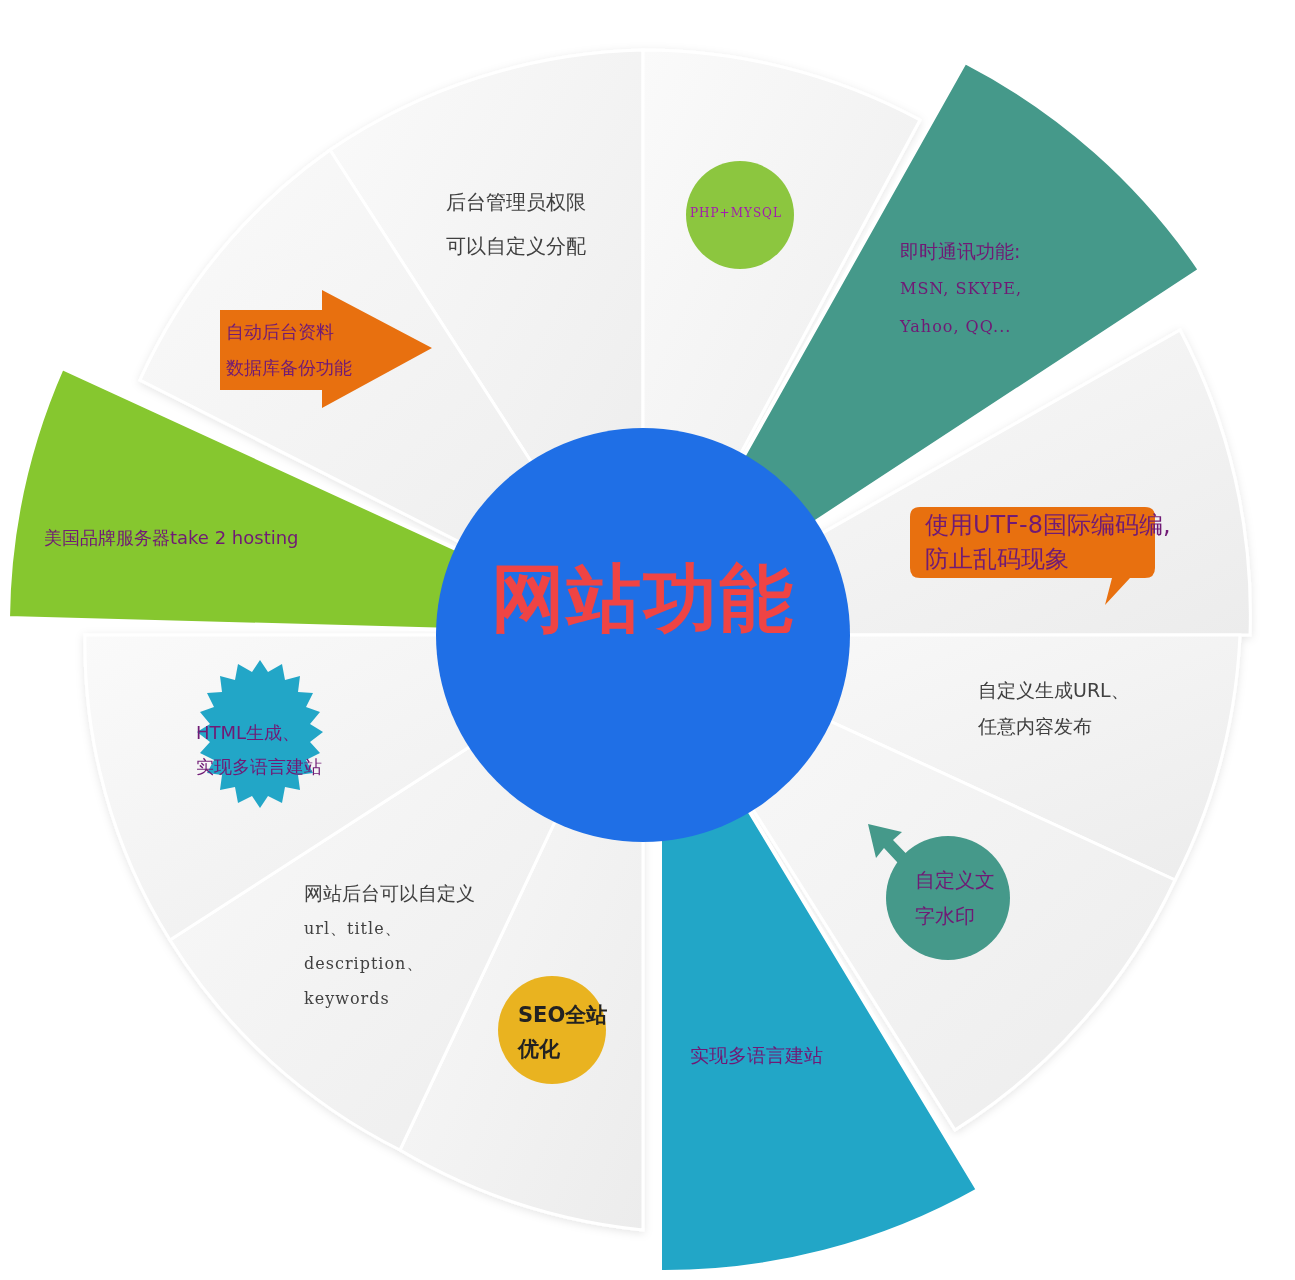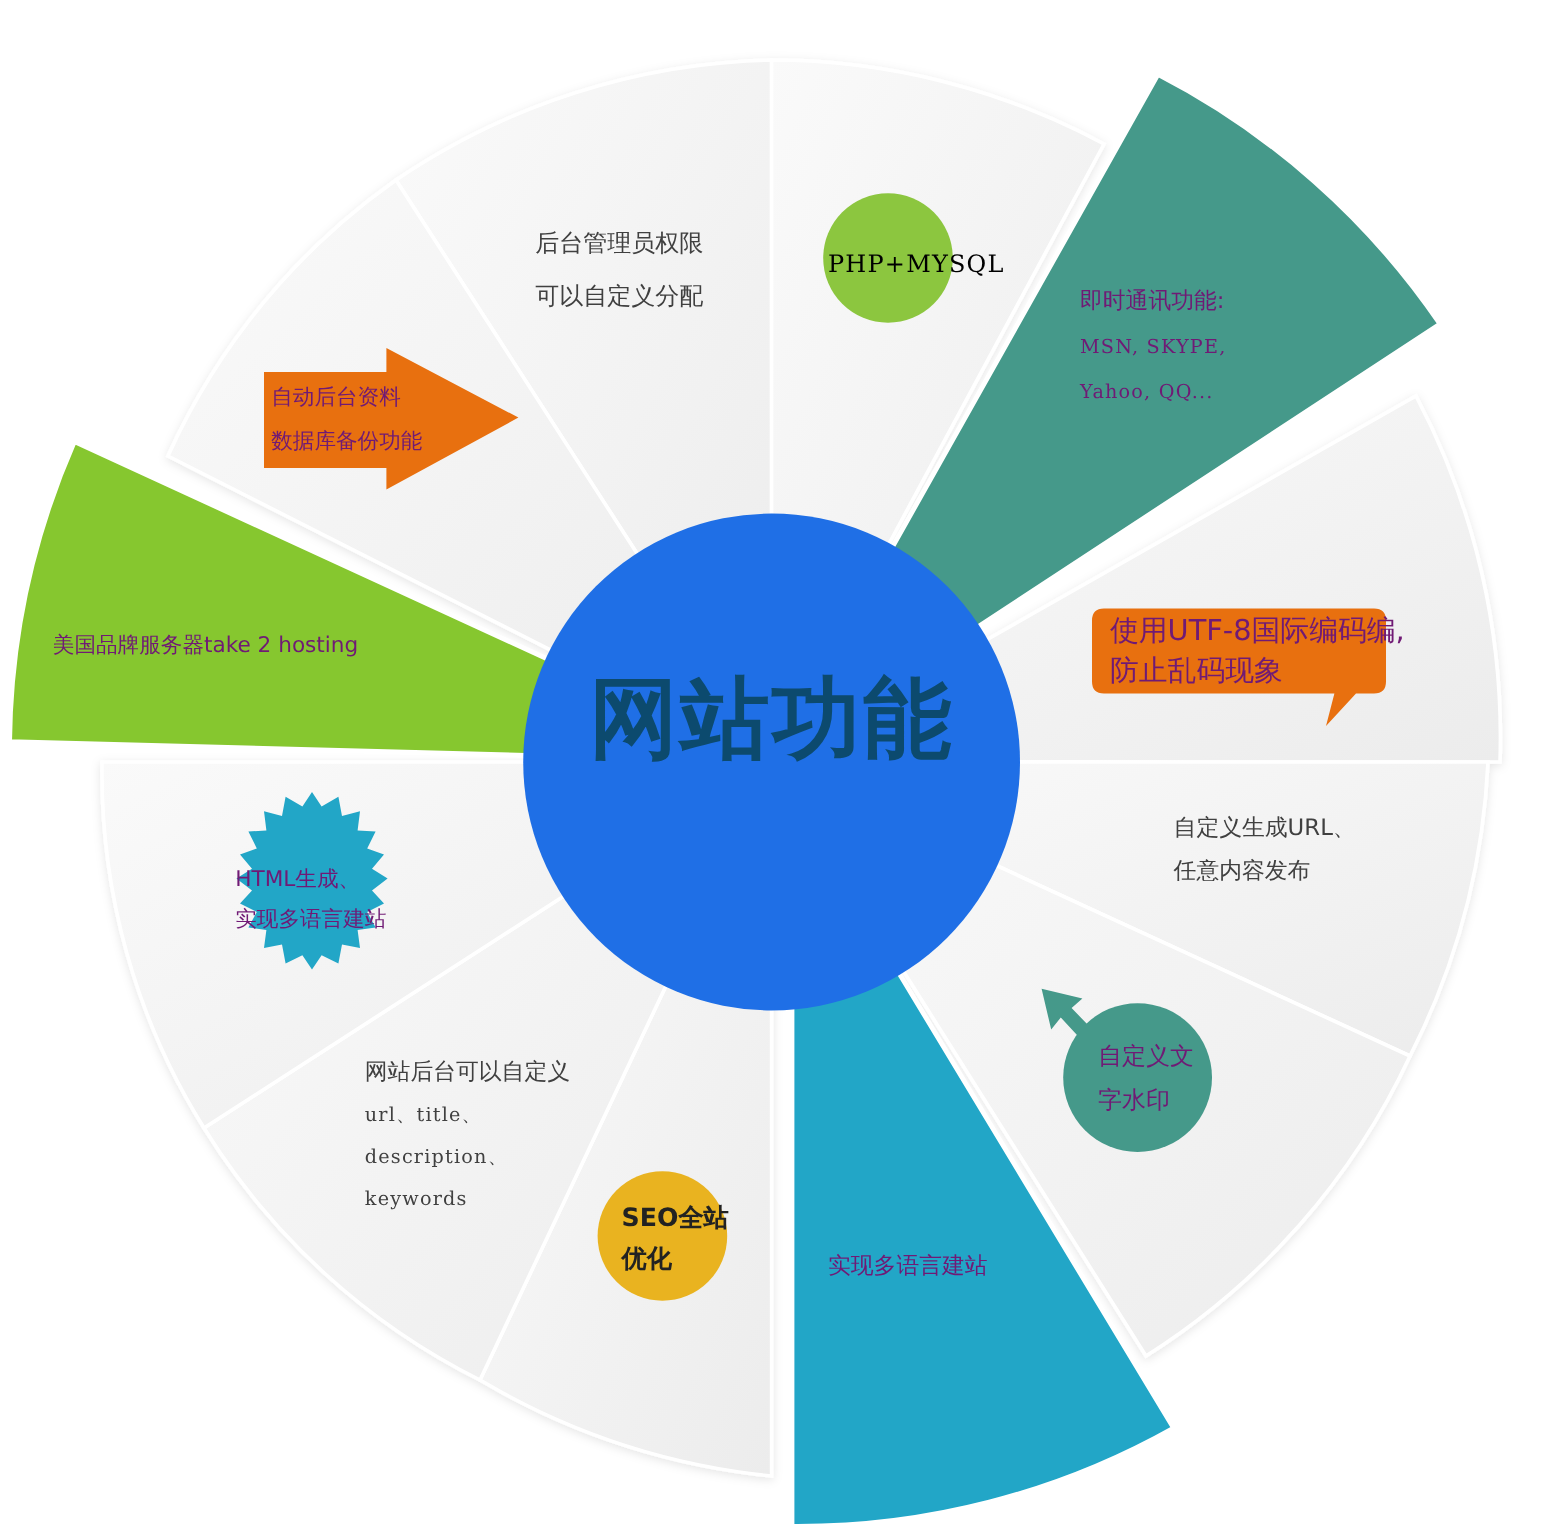--- a/index.html
+++ b/index.html
@@ -4,21 +4,21 @@
 <style>
   html, body { margin: 0; padding: 0; background: #ffffff; }
   body { width: 1295px; height: 1280px; position: relative; overflow: hidden;
          font-family: "DejaVu Sans", "Liberation Sans", sans-serif; }
   #wheel { position: absolute; left: 0; top: 0; width: 1295px; height: 1280px; }
   .lbl { position: absolute; line-height: 1.6; white-space: nowrap; }
   .dark { color: #404040; font-size: 19px; }
   .light { color: #701a75; font-size: 19px; }
   .mono { font-family: "DejaVu Serif", "Liberation Serif", serif; font-size: 16px; letter-spacing: 1px; }
   .center-title { position: absolute; left: 436px; top: 430px; width: 414px; text-align: center;
-                  color: #0c4a6e; }
+                  color: #ef4444; }
   .center-title .zh { font-size: 74px; font-weight: bold; margin-top: 120px; letter-spacing: 2px;
                       font-family: "DejaVu Sans", sans-serif; }
   .center-title .en { font-size: 44px; font-family: "Liberation Sans", sans-serif; margin-top: 4px; }
 </style>
 </head>
 <body>
 
 <svg id="wheel" viewBox="0 0 1295 1280">
   <defs>
     <filter id="sh" x="-10%" y="-10%" width="120%" height="120%">
@@ -73,21 +73,21 @@
 
 <div class="center-title">
   <div class="zh">网站功能</div>
 </div>
 
 <div class="lbl dark" style="left:446px; top:180px; font-size:20px; line-height:44px;">
   <div>后台管理员权限</div>
   <div>可以自定义分配</div>
 </div>
 
-<div class="lbl mono" style="left:690px; top:204px; color:#000000; font-size:20px;">PHP+MYSQL</div>
+<div class="lbl mono" style="left:690px; top:204px; color:#a21caf; font-size:12px;">PHP+MYSQL</div>
 
 <div class="lbl light" style="left:900px; top:232px; line-height:38px;">
   <div>即时通讯功能:</div>
   <div class="mono">MSN, SKYPE,</div>
   <div class="mono">Yahoo, QQ...</div>
 </div>
 
 <div class="lbl light" style="left:925px; top:508px; line-height:34px; font-size:24px;">
   <div>使用UTF-8国际编码编,</div>
   <div>防止乱码现象</div>

